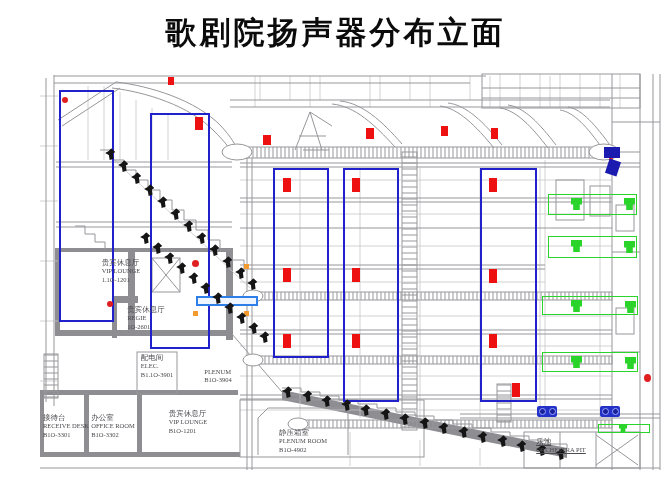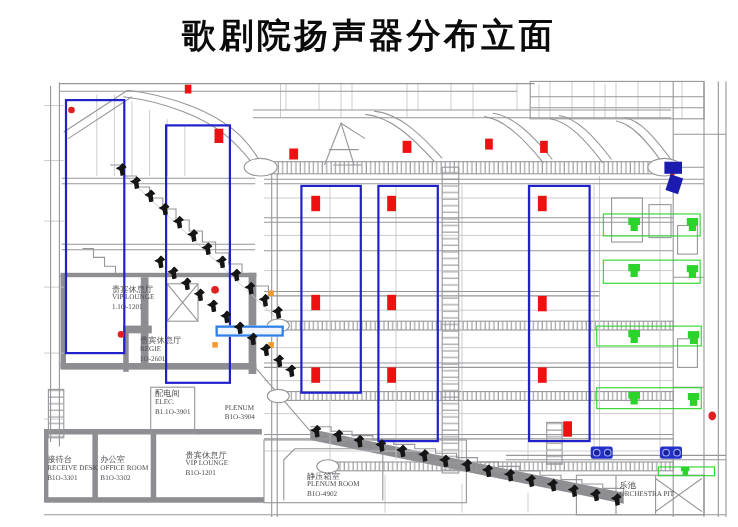--- a/index.html
+++ b/index.html
@@ -254,18 +254,18 @@
       <div class="room-label" style="left: 188px; top: 409px;">
         <span class="zh">贵宾休息厅</span>
         <span class="en">VIP LOUNGE</span>
         <span class="code">B1O-1201</span>
       </div>
       <div class="room-label" style="left: 303px; top: 428px;">
         <span class="zh">静压箱室</span>
         <span class="en">PLENUM ROOM</span>
         <span class="code">B1O-4902</span>
       </div>
-      <div class="room-label" style="left: 588px; top: 437px;">
+      <div class="room-label" style="left: 561px; top: 437px; text-decoration: underline;">
         <span class="zh">乐池</span>
         <span class="en">ORCHESTRA PIT</span>
       </div>
     </div>
 </div>
 
 </body></html>

